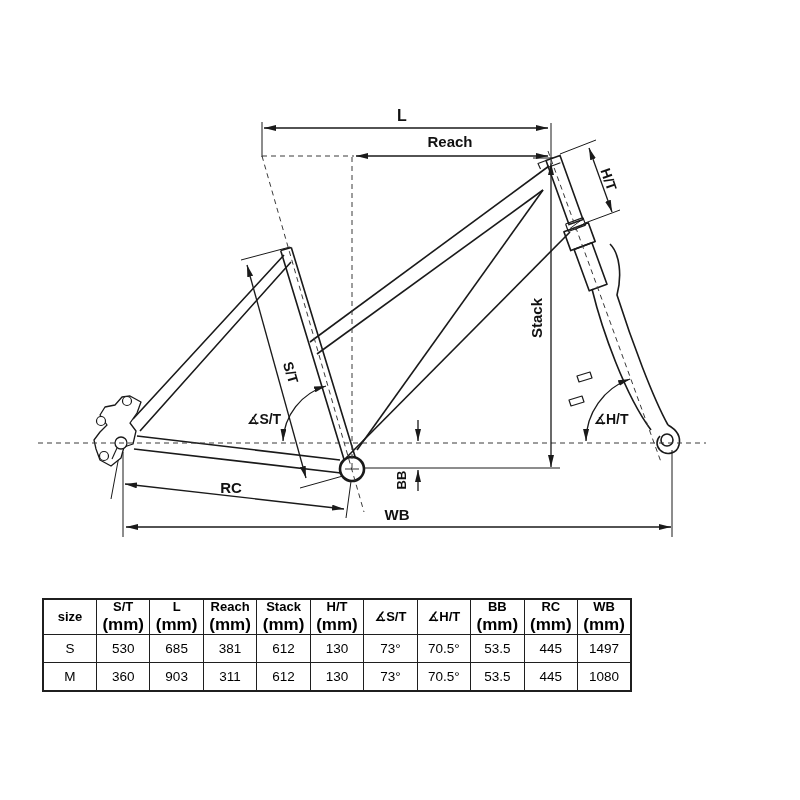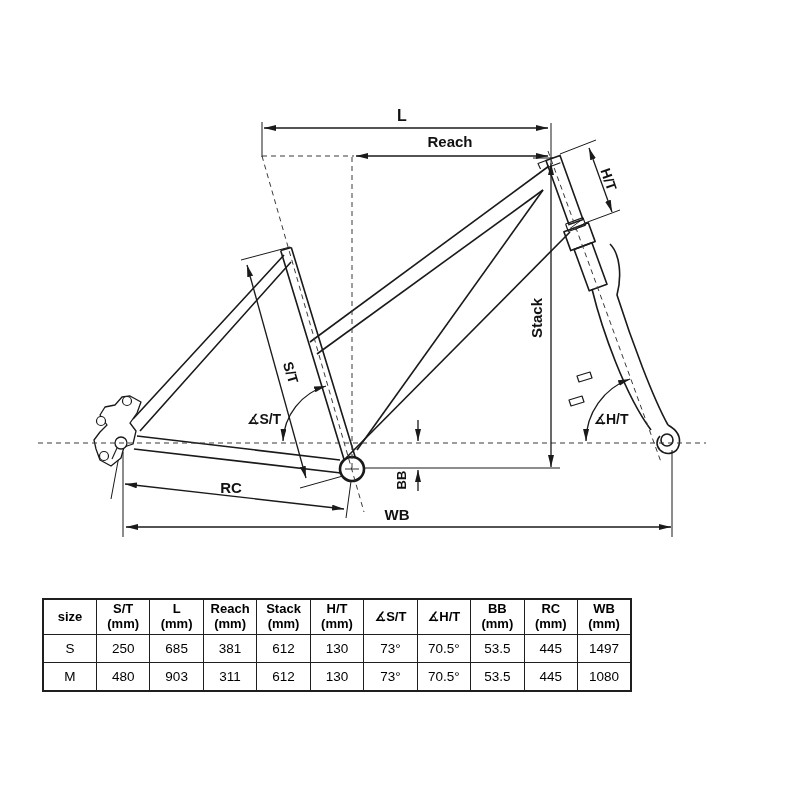--- a/index.html
+++ b/index.html
@@ -7,21 +7,21 @@
           font-family:"Liberation Sans","DejaVu Sans",sans-serif;}
   #diagram{position:absolute;left:0;top:0;}
   svg text{fill:#111;font-family:"Liberation Sans","DejaVu Sans",sans-serif;font-weight:bold;}
 
   #geo-table{position:absolute;left:42px;top:598px;width:590px;border-collapse:collapse;
              table-layout:fixed;background:#fff;}
   #geo-table th,#geo-table td{border:1.5px solid #1f1f1f;text-align:center;vertical-align:middle;
              padding:0;color:#000;}
   #geo-table{border:2px solid #1f1f1f;}
   #geo-table thead th{height:34px;font-size:13px;font-weight:bold;line-height:1.12;}
-  #geo-table thead th .unit{font-size:13px;font-weight:bold;}
+  #geo-table thead th .unit{font-size:17px;font-weight:bold;}
   #geo-table tbody td{height:27px;font-size:13.5px;font-weight:normal;}
 </style>
 </head>
 <body>
 
 <div id="canvas">
 
   <svg id="diagram" width="800" height="575" viewBox="0 0 800 575">
     <defs>
       <marker id="arr" viewBox="0 0 12 6" refX="12" refY="3" markerUnits="userSpaceOnUse" markerWidth="12" markerHeight="6" orient="auto-start-reverse">
@@ -133,34 +133,34 @@
         <th><span>∡S/T</span></th>
         <th><span>∡H/T</span></th>
         <th><span>BB</span><div class="unit">(mm)</div></th>
         <th><span>RC</span><div class="unit">(mm)</div></th>
         <th><span>WB</span><div class="unit">(mm)</div></th>
       </tr>
     </thead>
     <tbody>
       <tr>
         <td>S</td>
-        <td>250</td>
+        <td>530</td>
         <td>685</td>
         <td>381</td>
         <td>612</td>
         <td>130</td>
         <td>73°</td>
         <td>70.5°</td>
         <td>53.5</td>
         <td>445</td>
         <td>1497</td>
       </tr>
       <tr>
         <td>M</td>
-        <td>480</td>
+        <td>360</td>
         <td>903</td>
         <td>311</td>
         <td>612</td>
         <td>130</td>
         <td>73°</td>
         <td>70.5°</td>
         <td>53.5</td>
         <td>445</td>
         <td>1080</td>
       </tr>

